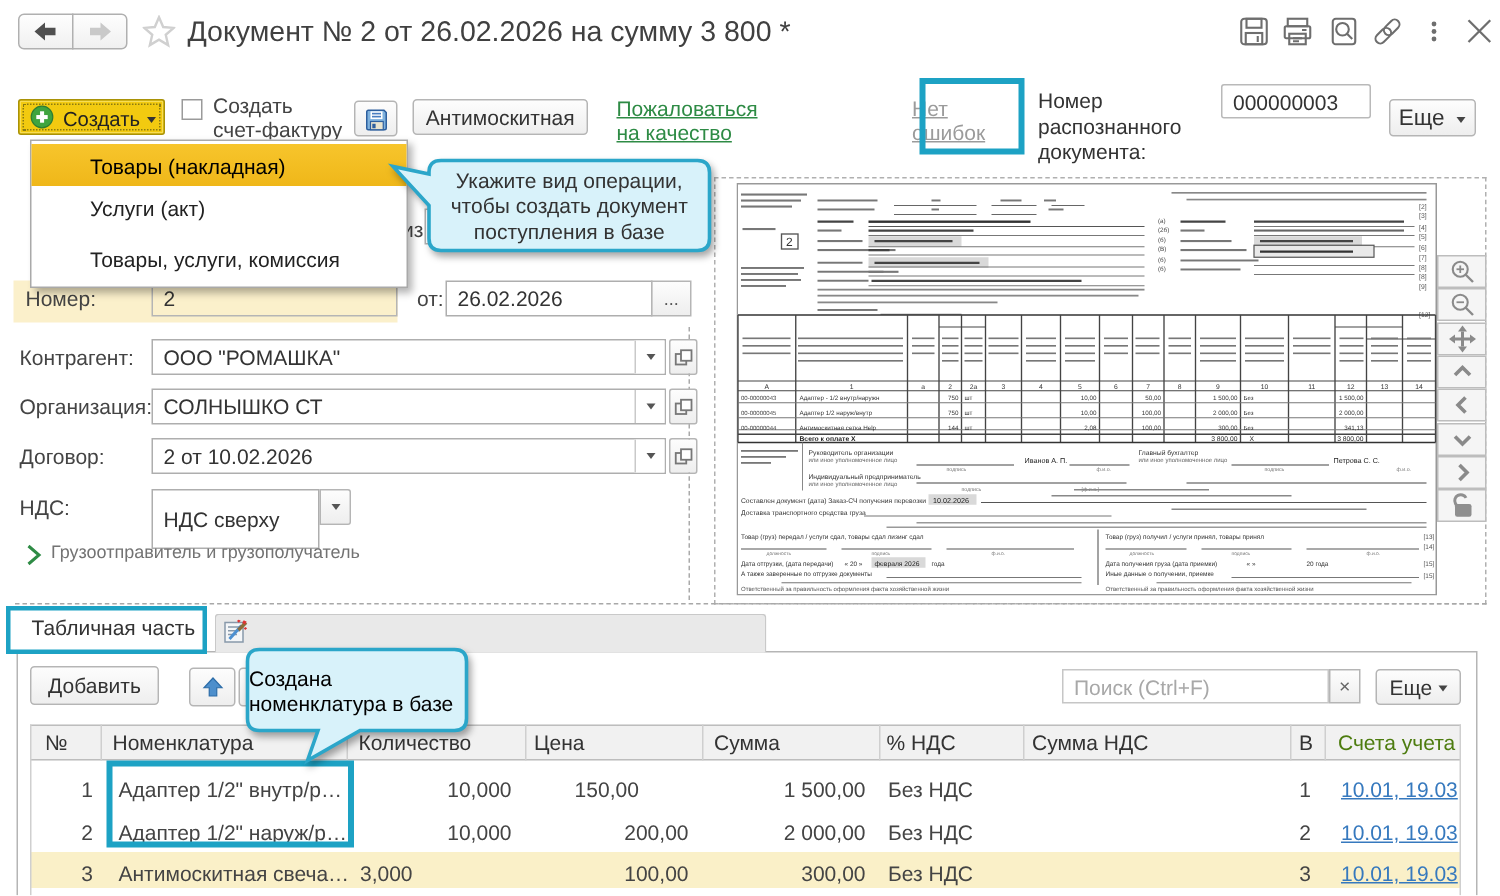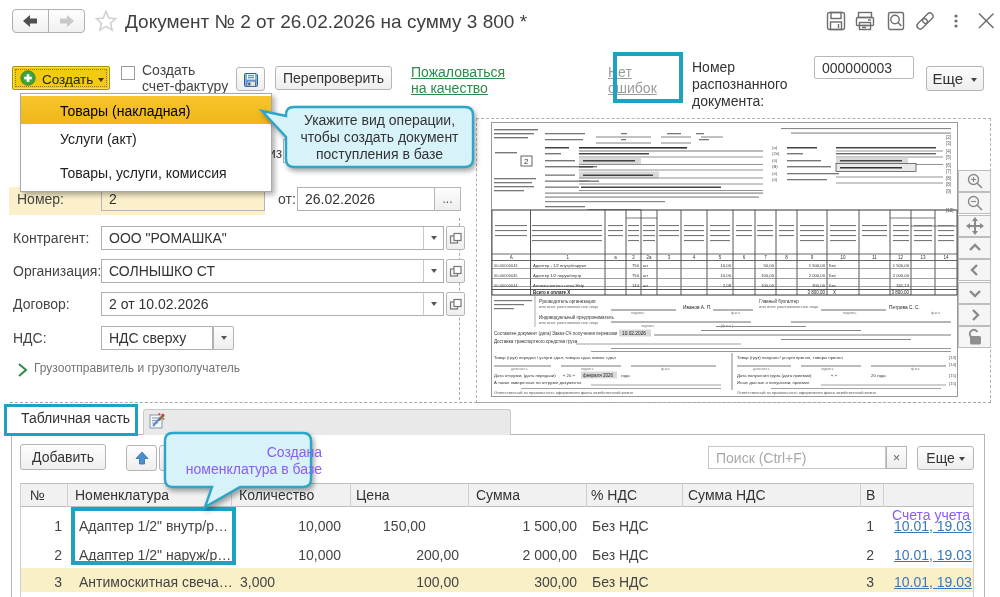--- a/index.html
+++ b/index.html
@@ -74,21 +74,21 @@
 <div class="lbl" style="left:142px;top:62px;line-height:16px">Создать<br>счет-фактуру</div>
 <div class="btn" style="left:236px;top:67px;width:29px;height:24px"></div>
 <svg class="ab" style="left:243px;top:72px" width="16" height="16">
       <path d="M1.5 2.5 a1 1 0 0 1 1-1 H13 L14.5 3 V13.5 a1 1 0 0 1 -1 1 H2.5 a1 1 0 0 1 -1-1 Z" fill="#7fb2de" stroke="#2d5f9e" stroke-width="1"></path>
       <rect x="4" y="2.2" width="8" height="5.2" fill="#fff"></rect>
       <rect x="5" y="3.2" width="6" height="1.1" fill="#4a7fc1"></rect>
       <rect x="5" y="5.2" width="6" height="1.1" fill="#4a7fc1"></rect>
       <rect x="4" y="9" width="8.5" height="5.5" fill="#e8e4d0" stroke="#2d5f9e" stroke-width="0.8"></rect>
       <rect x="5.2" y="10.5" width="2.2" height="3" fill="#2d5f9e"></rect>
     </svg>
-<div class="btn" style="left:275px;top:66px;width:117px;height:24px">Перепроверить</div>
+<div class="btn" style="left:275px;top:66px;width:117px;height:24px">Антимоскитная</div>
 <div class="glink" style="left:411px;top:64px">Пожаловаться<br>на качество</div>
 <div class="grlink" style="left:608px;top:64px">Нет<br>ошибок</div>
 <div class="teal" style="left:613px;top:52px;width:70px;height:51px"></div>
 <div class="lbl" style="left:692px;top:59px;line-height:17px;color:#333">Номер<br>распознанного<br>документа:</div>
 <div class="inp" style="left:814px;top:56px;width:100px;height:23px;border-radius:2px;border-color:#b9b9b9">000000003</div>
 <div class="btn" style="left:926px;top:66px;width:58px;height:25px;font-size:15px">Еще&nbsp;&nbsp;<span class="tri" style="margin-top:2px"></span></div>
 <div class="dash" style="left:459px;top:218px;width:1px;height:182px;border-left:1px dashed #aaa"></div>
 <div class="dash" style="left:476px;top:118px;width:515px;height:285px;border:1px dashed #b0b0b0"></div>
 <div class="dash" style="left:10px;top:402px;width:981px;height:1px;border-top:1px dashed #a8a8a8"></div>
 <div class="ab" style="left:9px;top:187px;width:256px;height:28px;background:#fbf0cb"></div>
@@ -121,21 +121,21 @@
 <div class="inp" style="left:101px;top:292px;width:343px;height:24px">2 от 10.02.2026<div class="ddbtn">
         <span class="tri" style="border-top-color:#555"></span>
       </div></div>
 <div class="btn" style="left:446px;top:292px;width:19px;height:24px;border-radius:2px">
       <svg width="13" height="13">
         <rect x="1.5" y="4" width="7" height="7" fill="none" stroke="#777" stroke-width="1.2"></rect>
         <rect x="5" y="1.5" width="7" height="7" fill="#fff" stroke="#777" stroke-width="1.2"></rect>
       </svg>
     </div>
 <div class="lbl" style="left:13px;top:330px">НДС:</div>
-<div class="inp" style="left:101px;top:326px;width:112px;height:24px">НДС сверху</div>
+<div class="inp" style="left:101px;top:326px;width:112px;height:40px">НДС сверху</div>
 <div class="btn" style="left:213px;top:326px;width:21px;height:24px;border-radius:0 2px 2px 0">
       <span class="tri" style="border-top-color:#555"></span>
     </div>
 <svg class="ab" style="left:17px;top:363px" width="12" height="14">
       <path d="M2 1 L9 7 L2 13" fill="none" stroke="#2e8b45" stroke-width="2"></path>
     </svg>
 <div class="lbl" style="left:34px;top:361px;font-size:12px;color:#737373">Грузоотправитель и грузополучатель</div>
 <div class="lbl" style="left:268px;top:145px;z-index:5">из</div>
 <div class="ab" style="left:283px;top:139px;width:177px;height:24px;border:1px solid #b0b0b0;z-index:5"></div>
 <svg width="467" height="275" viewBox="0 0 467 275" style="position:absolute;left:491px;top:122px">
@@ -516,39 +516,39 @@
         <path d="M8 2 L14 8.5 L10.5 8.5 L10.5 14 L5.5 14 L5.5 8.5 L2 8.5 Z" fill="#4d8fcc" stroke="#2d6da8" stroke-width="0.8"></path>
       </svg>
     </div>
 <div class="btn" style="left:159px;top:445px;width:31px;height:26px"></div>
 <div class="inp" style="left:708px;top:446px;width:178px;height:23px;border-color:#c6c6c6;color:#a8a8a8">Поиск (Ctrl+F)</div>
 <div class="btn" style="left:886px;top:446px;width:21px;height:23px;border-radius:0;font-size:13px;color:#666">×</div>
 <div class="btn" style="left:917px;top:446px;width:57px;height:24px">Еще&nbsp;<span class="tri" style="margin-top:2px"></span></div>
 <svg class="ab" style="left:158px;top:426px;z-index:40;filter:drop-shadow(2px 3px 2.5px rgba(0,0,0,0.35))" width="165" height="88">
 <path d="M15,7 L145,7 Q153,7 153,15 L153,53 Q153,61 145,61 L82,61 L47,81 L54,61 L15,61 Q7,61 7,53 L7,15 Q7,7 15,7 Z" fill="#d8f2fa" stroke="#2ba6c9" stroke-width="2.4"></path>
 </svg>
-<div class="ab" style="left:166px;top:444px;width:156px;height:38px;z-index:41;font-size:14px;color:#8b5cf6;text-align:right;line-height:17px">Создана<br>номенклатура в базе</div>
+<div class="ab" style="left:166px;top:444px;width:156px;height:38px;z-index:41;font-size:14px;color:#000000;text-align:left;line-height:17px">Создана<br>номенклатура в базе</div>
 <div class="ab" style="left:20px;top:483px;width:954px;height:24px;background:#f1f1f1;border-top:1px solid #bdbdbd;border-bottom:1px solid #bdbdbd"></div>
 <div class="ab" style="left:67px;top:483px;width:1px;height:24px;background:#cfcfcf"></div>
 <div class="ab" style="left:231px;top:483px;width:1px;height:24px;background:#cfcfcf"></div>
 <div class="ab" style="left:350px;top:483px;width:1px;height:24px;background:#cfcfcf"></div>
 <div class="ab" style="left:468px;top:483px;width:1px;height:24px;background:#cfcfcf"></div>
 <div class="ab" style="left:586px;top:483px;width:1px;height:24px;background:#cfcfcf"></div>
 <div class="ab" style="left:682px;top:483px;width:1px;height:24px;background:#cfcfcf"></div>
 <div class="ab" style="left:860px;top:483px;width:1px;height:24px;background:#cfcfcf"></div>
 <div class="ab" style="left:883px;top:483px;width:1px;height:24px;background:#cfcfcf"></div>
 <div class="lbl" style="left:30px;top:487px;color:#333">№</div>
 <div class="lbl" style="left:75px;top:487px;color:#333">Номенклатура</div>
 <div class="lbl" style="left:239px;top:487px;color:#333">Количество</div>
 <div class="lbl" style="left:356px;top:487px;color:#333">Цена</div>
 <div class="lbl" style="left:476px;top:487px;color:#333">Сумма</div>
 <div class="lbl" style="left:591px;top:487px;color:#333">% НДС</div>
 <div class="lbl" style="left:688px;top:487px;color:#333">Сумма НДС</div>
 <div class="lbl" style="left:866px;top:487px;color:#333">В</div>
-<div class="lbl" style="left:892px;top:507px;color:#8b5cf6">Счета учета</div>
+<div class="lbl" style="left:892px;top:487px;color:#4d7c0f">Счета учета</div>
 <div class="ab" style="left:20px;top:568px;width:954px;height:24px;background:#faf0c8"></div>
 <div class="lbl" style="left:20px;top:518px;width:42px;text-align:right">1</div>
 <div class="lbl" style="left:79px;top:518px">Адаптер 1/2" внутр/р…</div>
 <div class="lbl" style="left:240px;top:518px;width:101px;text-align:right">10,000</div>
 <div class="lbl" style="left:350px;top:518px;width:109px;text-align:center">150,00</div>
 <div class="lbl" style="left:468px;top:518px;width:109px;text-align:right">1 500,00</div>
 <div class="lbl" style="left:592px;top:518px">Без НДС</div>
 <div class="lbl" style="left:834px;top:518px;width:40px;text-align:right">1</div>
 <div class="lbl" style="left:894px;top:518px;color:#3679be;text-decoration:underline">10.01, 19.03</div>
 <div class="lbl" style="left:20px;top:547px;width:42px;text-align:right">2</div>

